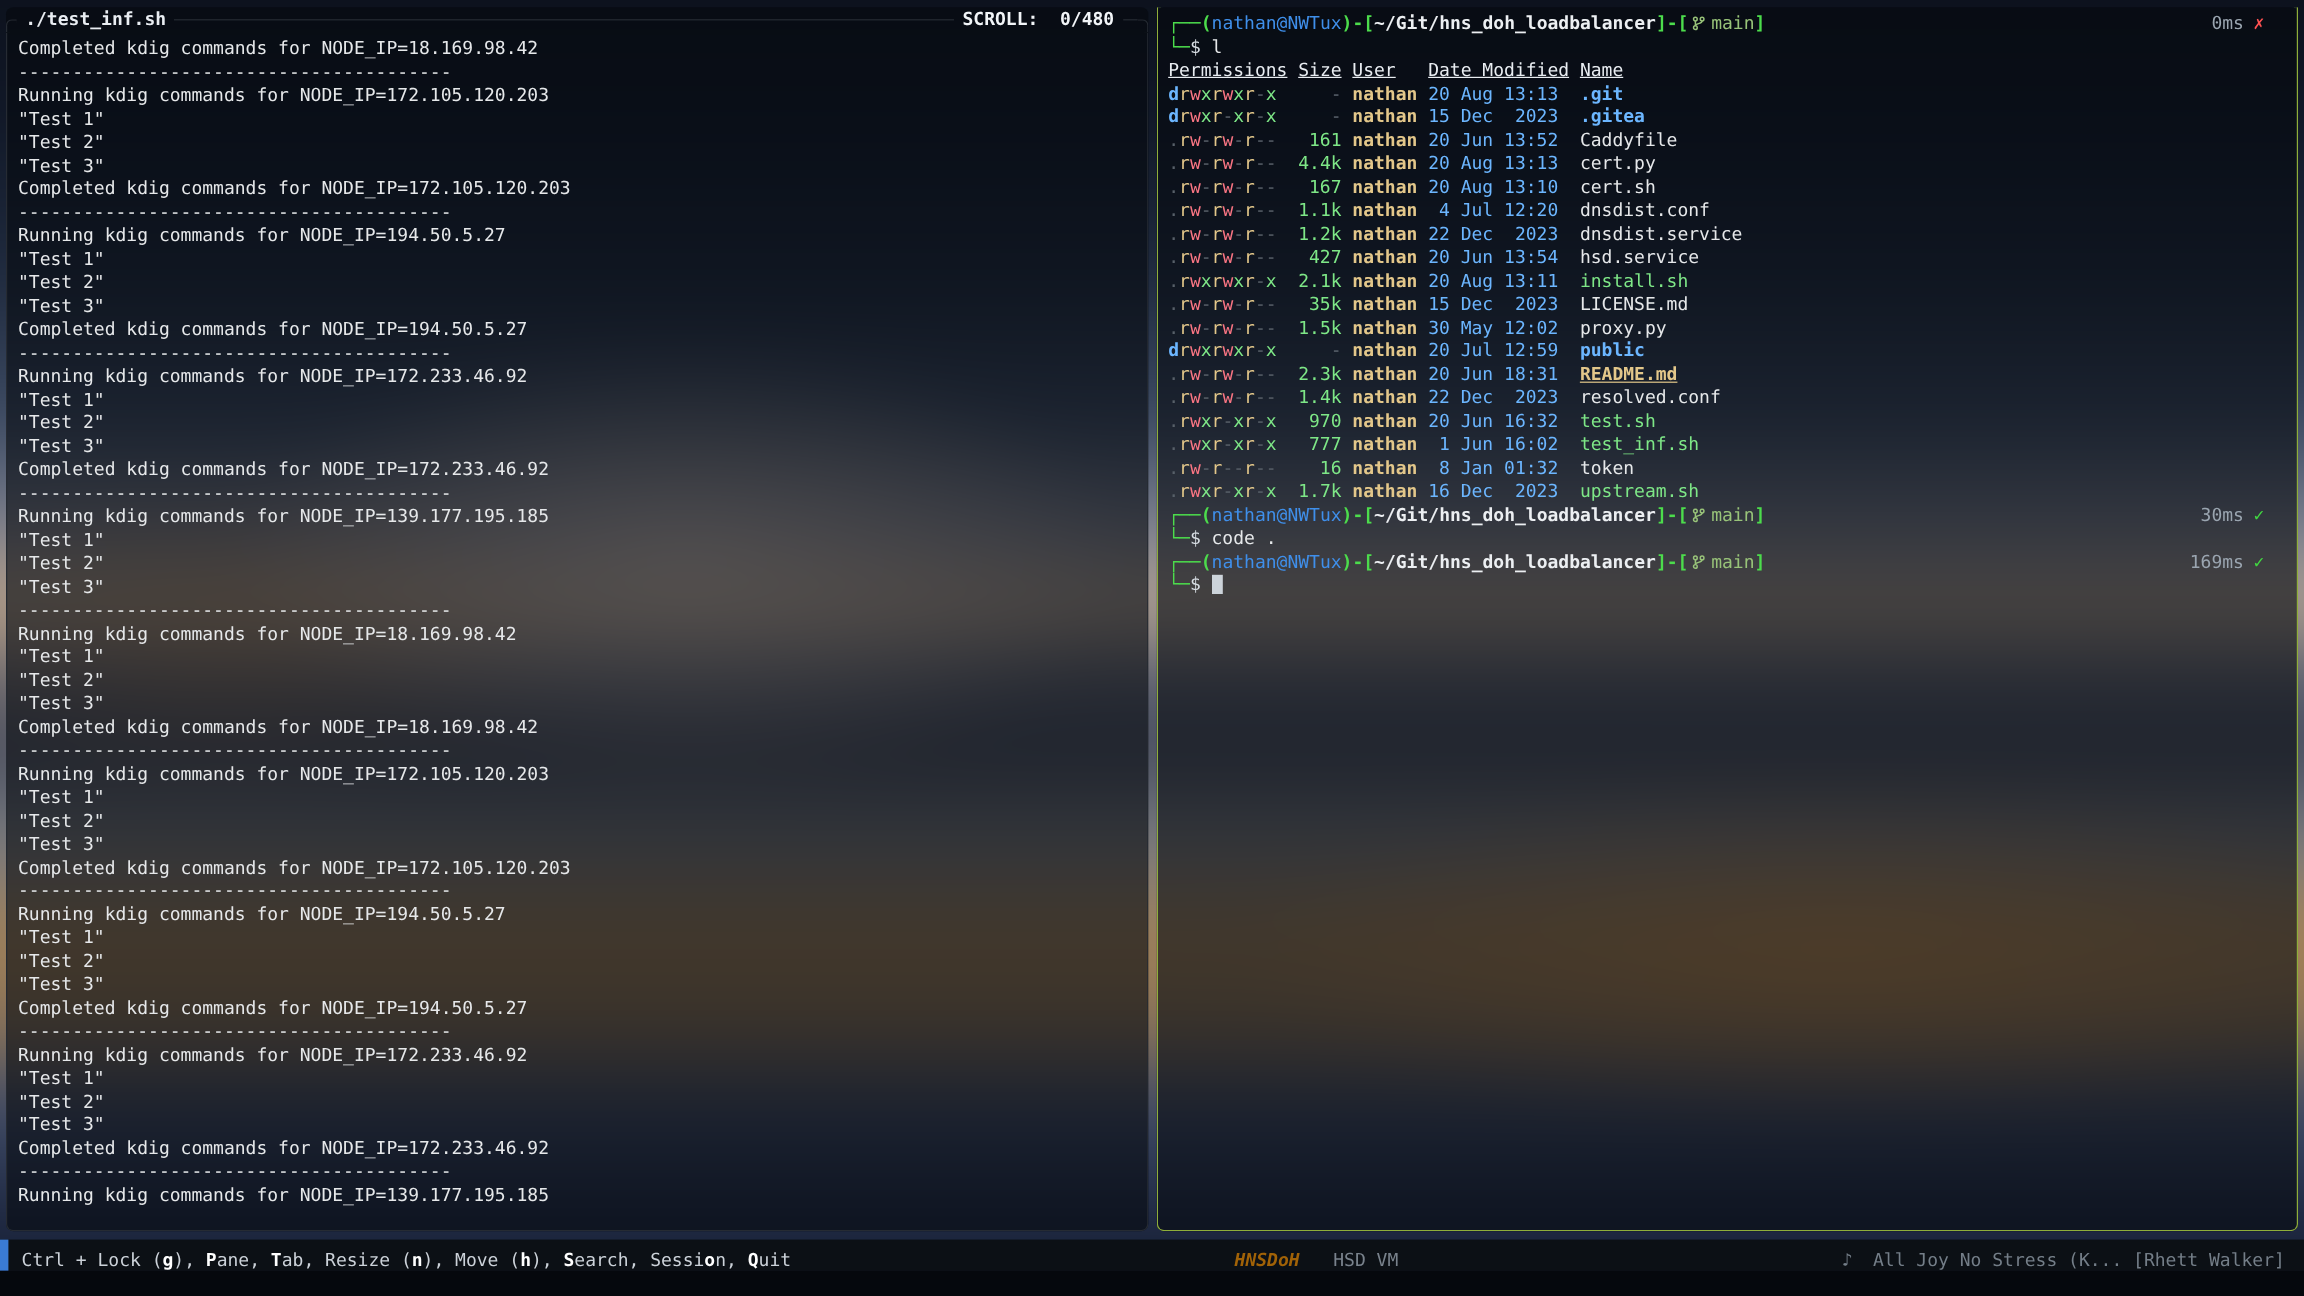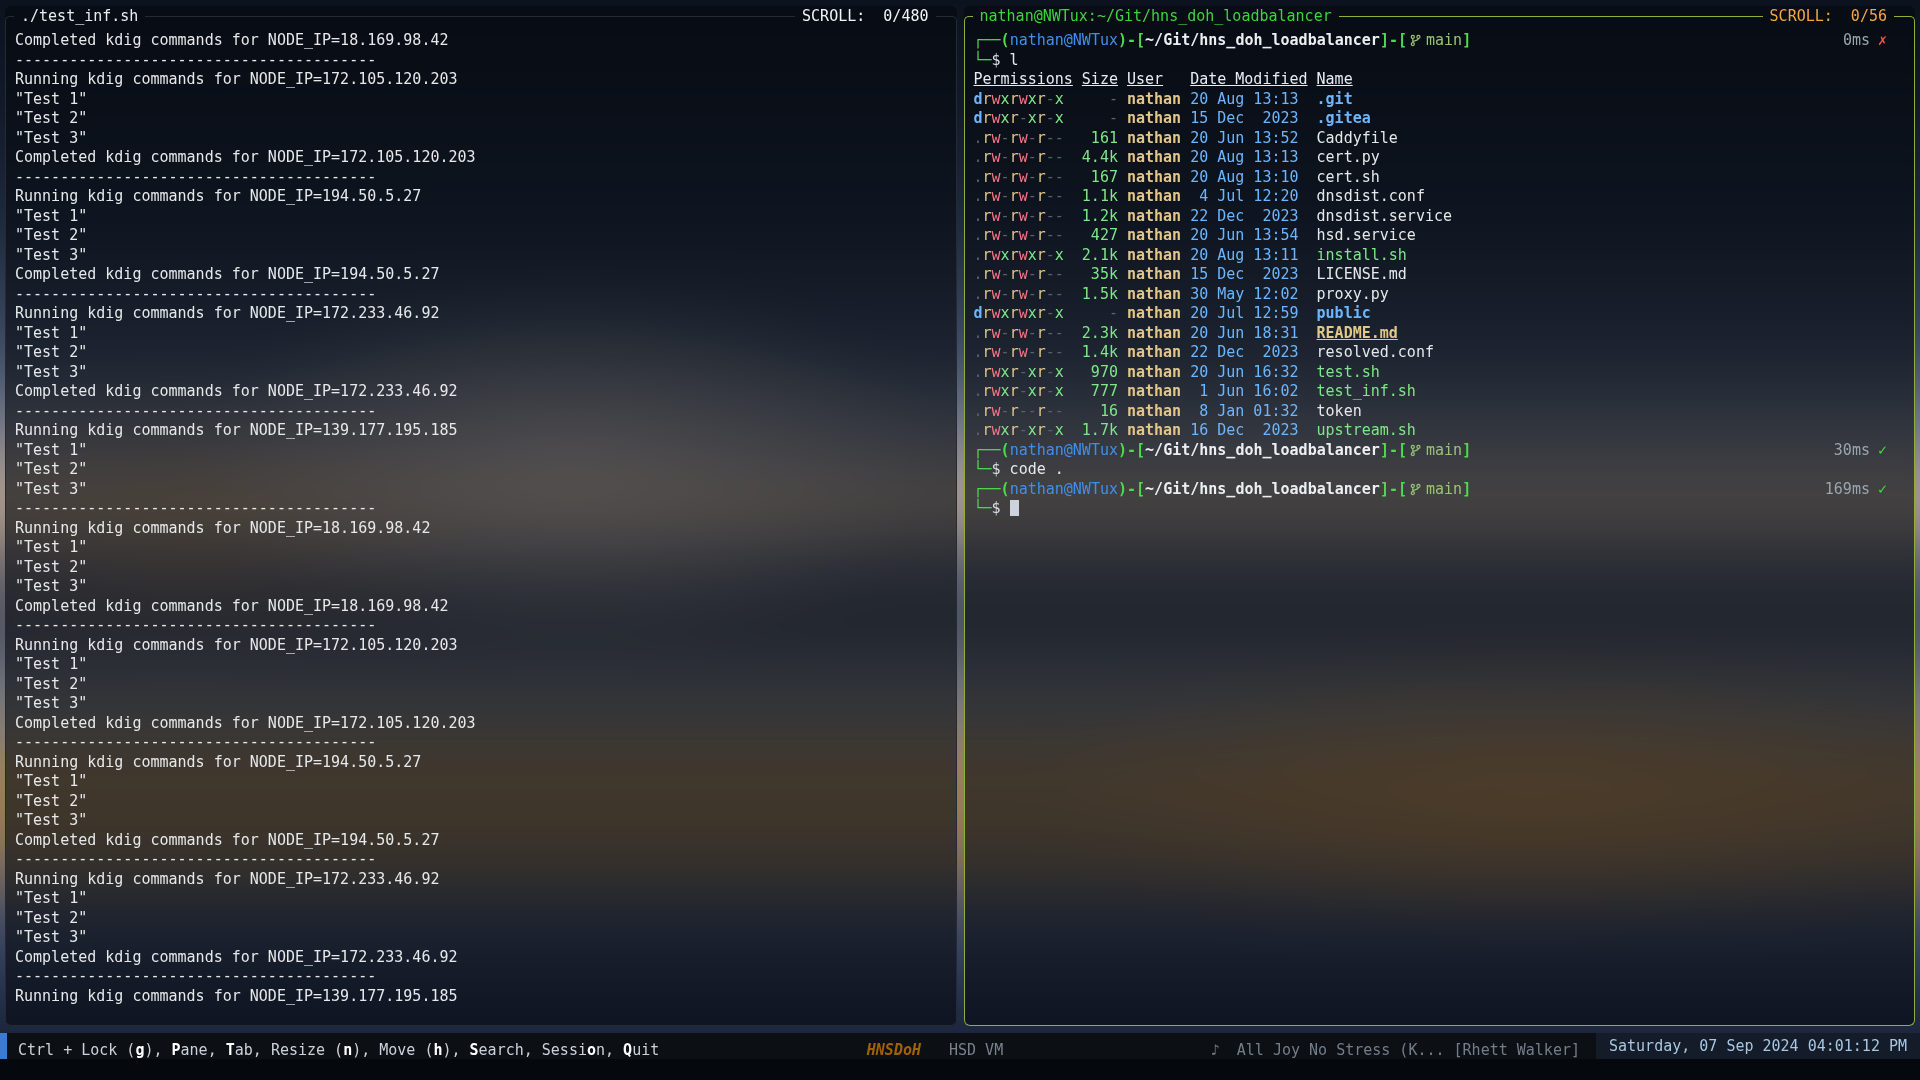--- a/index.html
+++ b/index.html
@@ -24,21 +24,21 @@
 
   .pane{flex:1 1 0;min-width:0;display:flex;flex-direction:column;background:rgba(5,8,14,0.60);border-radius:6px}
   .pane.inactive{--bc:var(--inactive-border,#262b33)}
   .pane.active{--bc:var(--active-border,#8fae3a)}
   .pane-header{display:flex;align-items:stretch;height:21px;flex:none;font-size:15px}
   .ph-corner{width:9px;margin-top:10px;border-top:1px solid var(--bc);flex:none}
   .ph-corner.l{border-left:1px solid var(--bc);border-top-left-radius:5px}
   .ph-corner.r{border-right:1px solid var(--bc);border-top-right-radius:5px}
   .ph-line{flex:1;height:1px;margin-top:10px;background:var(--bc)}
   .ph-line.end{flex:0 0 12px}
-  .ph-title,.ph-scroll{padding:0 7px;font-weight:normal;line-height:21px;white-space:pre}
+  .ph-title,.ph-scroll{padding:0 7px;font-weight:bold;line-height:21px;white-space:pre}
   .pane.inactive .ph-title{color:#e9edf2}
   .pane.inactive .ph-scroll{color:#f2f5f8}
   .pane.active .ph-title{color:var(--active-title,#3fd23f)}
   .pane.active .ph-scroll{color:var(--scroll-highlight,#f5a742)}
   .pane-body{flex:1;border:1px solid var(--bc);border-top:none;border-radius:0 0 6px 6px;
              padding:4px 27px 0 9px;overflow:hidden;font-size:15px;line-height:19.5px;color:#e6e8ea}
 
   .tline{white-space:pre}
 
   
@@ -154,28 +154,20 @@
           <div class="tline">"Test 1"</div>
           <div class="tline">"Test 2"</div>
           <div class="tline">"Test 3"</div>
           <div class="tline">Completed kdig commands for NODE_IP=172.233.46.92</div>
           <div class="tline">----------------------------------------</div>
           <div class="tline">Running kdig commands for NODE_IP=139.177.195.185</div>
         </div>
     </section>
 
     <section class="pane active">
-      <div class="pane-header">
-        <span class="ph-corner l"></span>
-        <span class="ph-title">nathan@NWTux:~/Git/hns_doh_loadbalancer</span>
-        <span class="ph-line"></span>
-        <span class="ph-scroll">SCROLL:  0/56</span>
-        <span class="ph-line end"></span>
-        <span class="ph-corner r"></span>
-      </div>
       <div class="pane-body">
 
         <div class="prompt-line">
           <span class="pframe">┌──(</span><span class="puser">nathan@NWTux</span><span class="pframe">)-[</span><span class="ppath">~/Git/hns_doh_loadbalancer</span><span class="pframe">]-[</span><svg class="branch-icon" viewBox="0 0 16 16">
               <circle cx="4.7" cy="3.6" r="1.9" fill="none" stroke="currentColor" stroke-width="1.5"></circle>
               <circle cx="4.7" cy="12.4" r="1.9" fill="none" stroke="currentColor" stroke-width="1.5"></circle>
               <circle cx="11.6" cy="3.6" r="1.9" fill="none" stroke="currentColor" stroke-width="1.5"></circle>
               <path d="M4.7 5.5 v5 M11.6 5.5 c0 3.2 -6.9 2.2 -6.9 4.9" fill="none" stroke="currentColor" stroke-width="1.5"></path>
             </svg><span class="pbranch">main</span><span class="pframe">]</span>
           <span class="ptiming"><span>0ms</span><span class="pmark fail">✗</span></span>
@@ -237,16 +229,15 @@
   </div>
 
   <footer class="statusbar">
     <div class="sb-accent"></div>
     <div class="sb-hints"><span>Ctrl + </span><span><span>Lock (</span><span class="sb-bold">g</span><span>)</span>, <span class="sb-bold">P</span><span>ane</span>, <span class="sb-bold">T</span><span>ab</span>, <span>Resize (</span><span class="sb-bold">n</span><span>)</span>, <span>Move (</span><span class="sb-bold">h</span><span>)</span>, <span class="sb-bold">S</span><span>earch</span>, <span>Sessi</span><span class="sb-bold">o</span><span>n</span>, <span class="sb-bold">Q</span><span>uit</span></span></div>
     <div class="sb-spacer"></div>
     <div class="sb-app">HNSDoH</div>
     <div class="sb-vm">HSD VM</div>
     <div class="sb-spacer"></div>
     <div class="sb-music"><span>♪</span><span class="sb-song">All Joy No Stress (K... [Rhett Walker]</span></div>
-    <div class="sb-clock">Saturday, 07 Sep 2024 04:01:12 PM</div>
   </footer>
   <div class="bottomstrip"></div>
 </div>
 
 </body></html>

